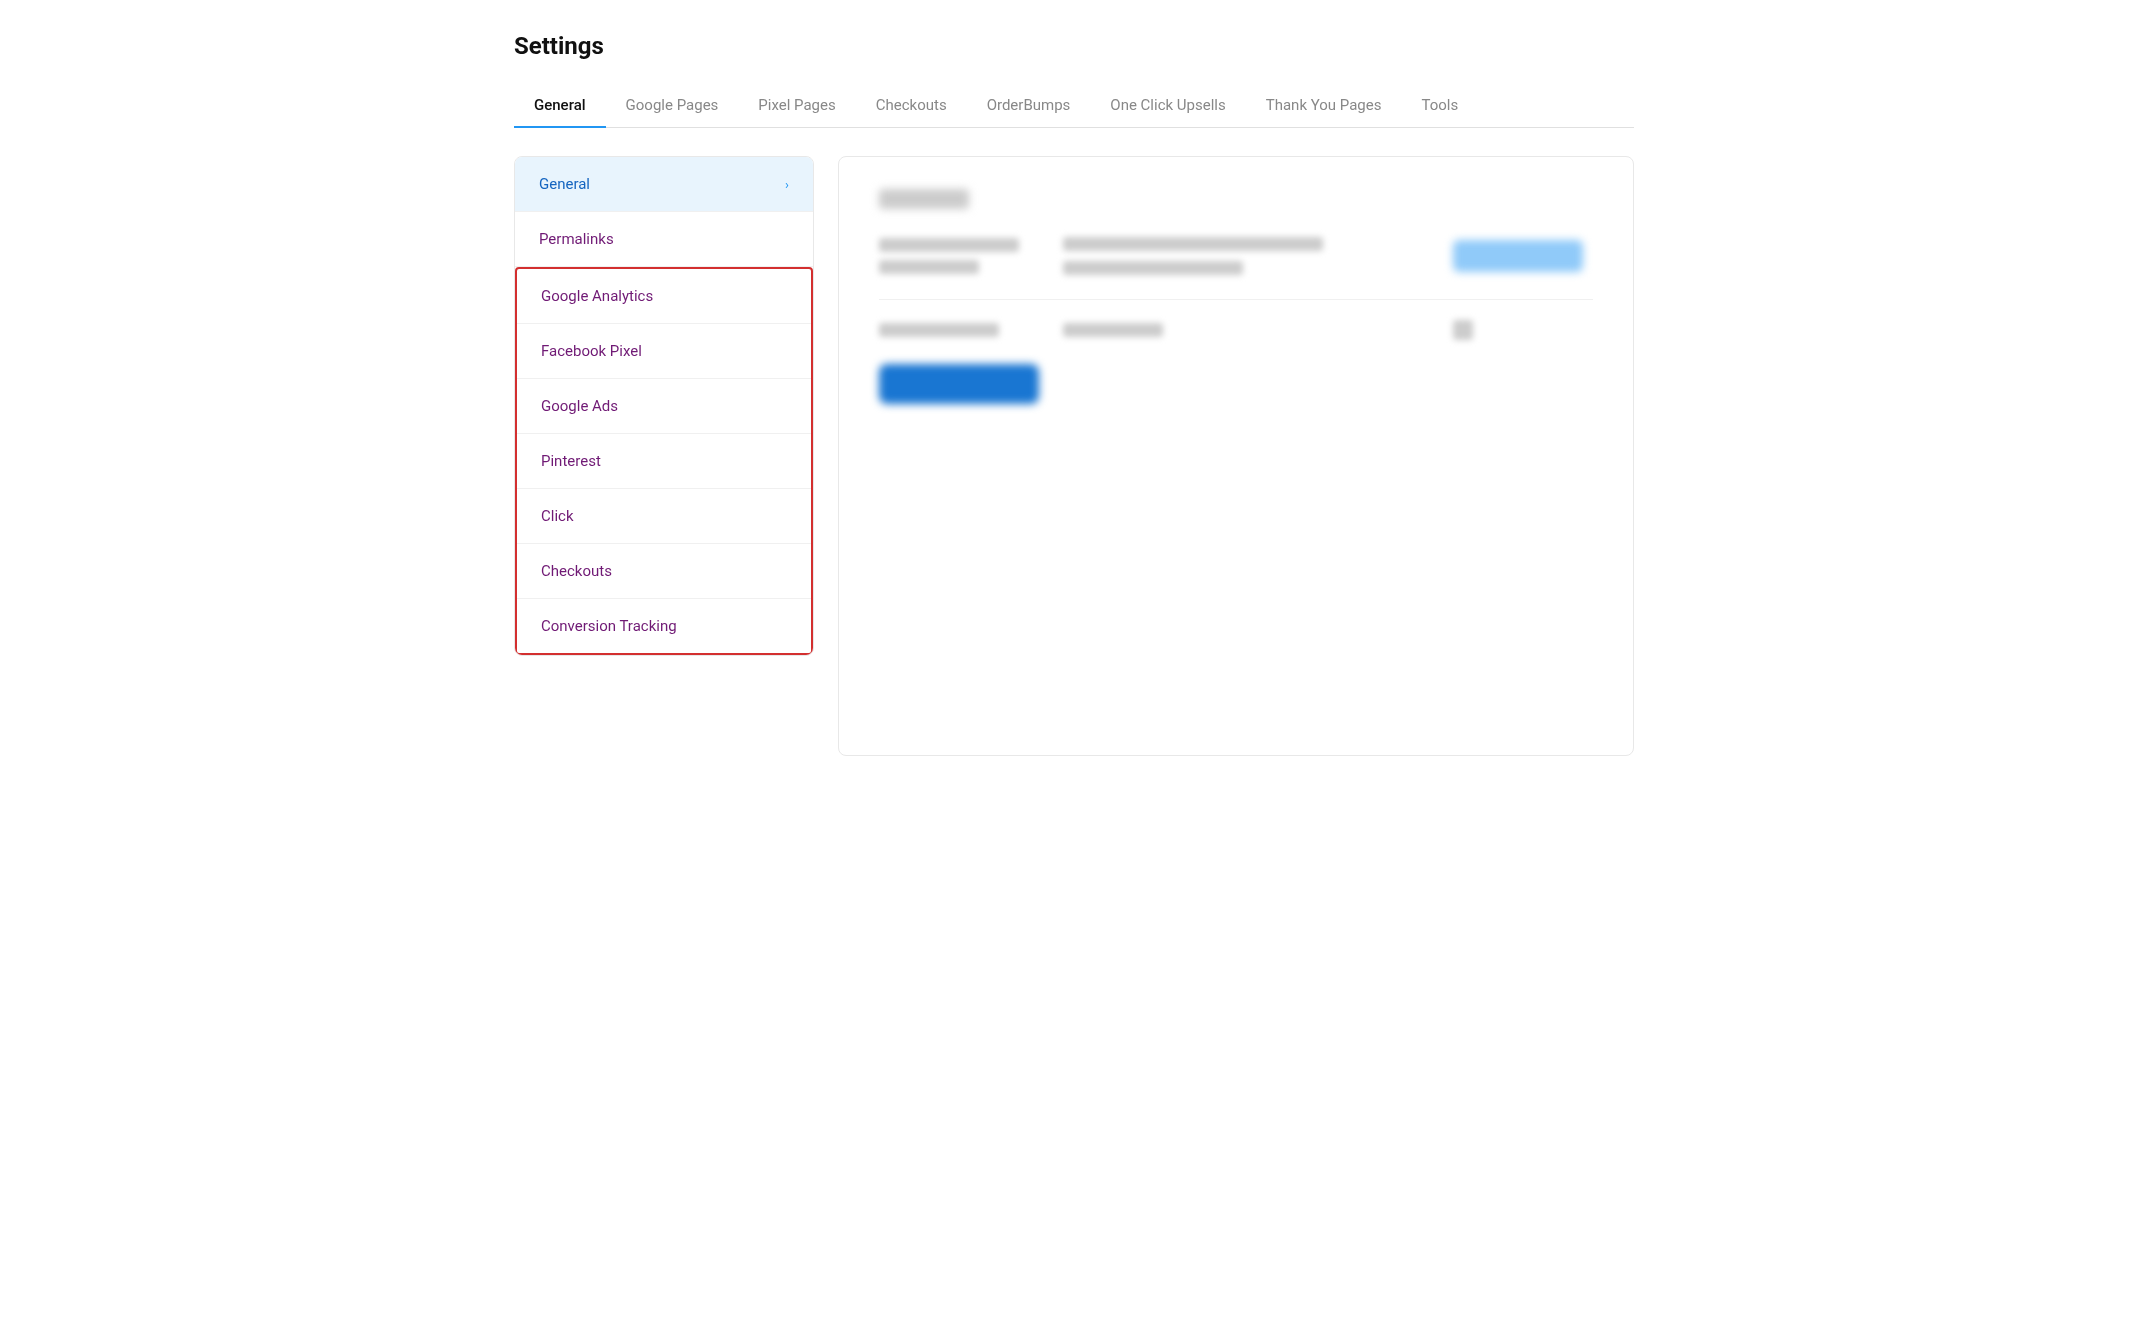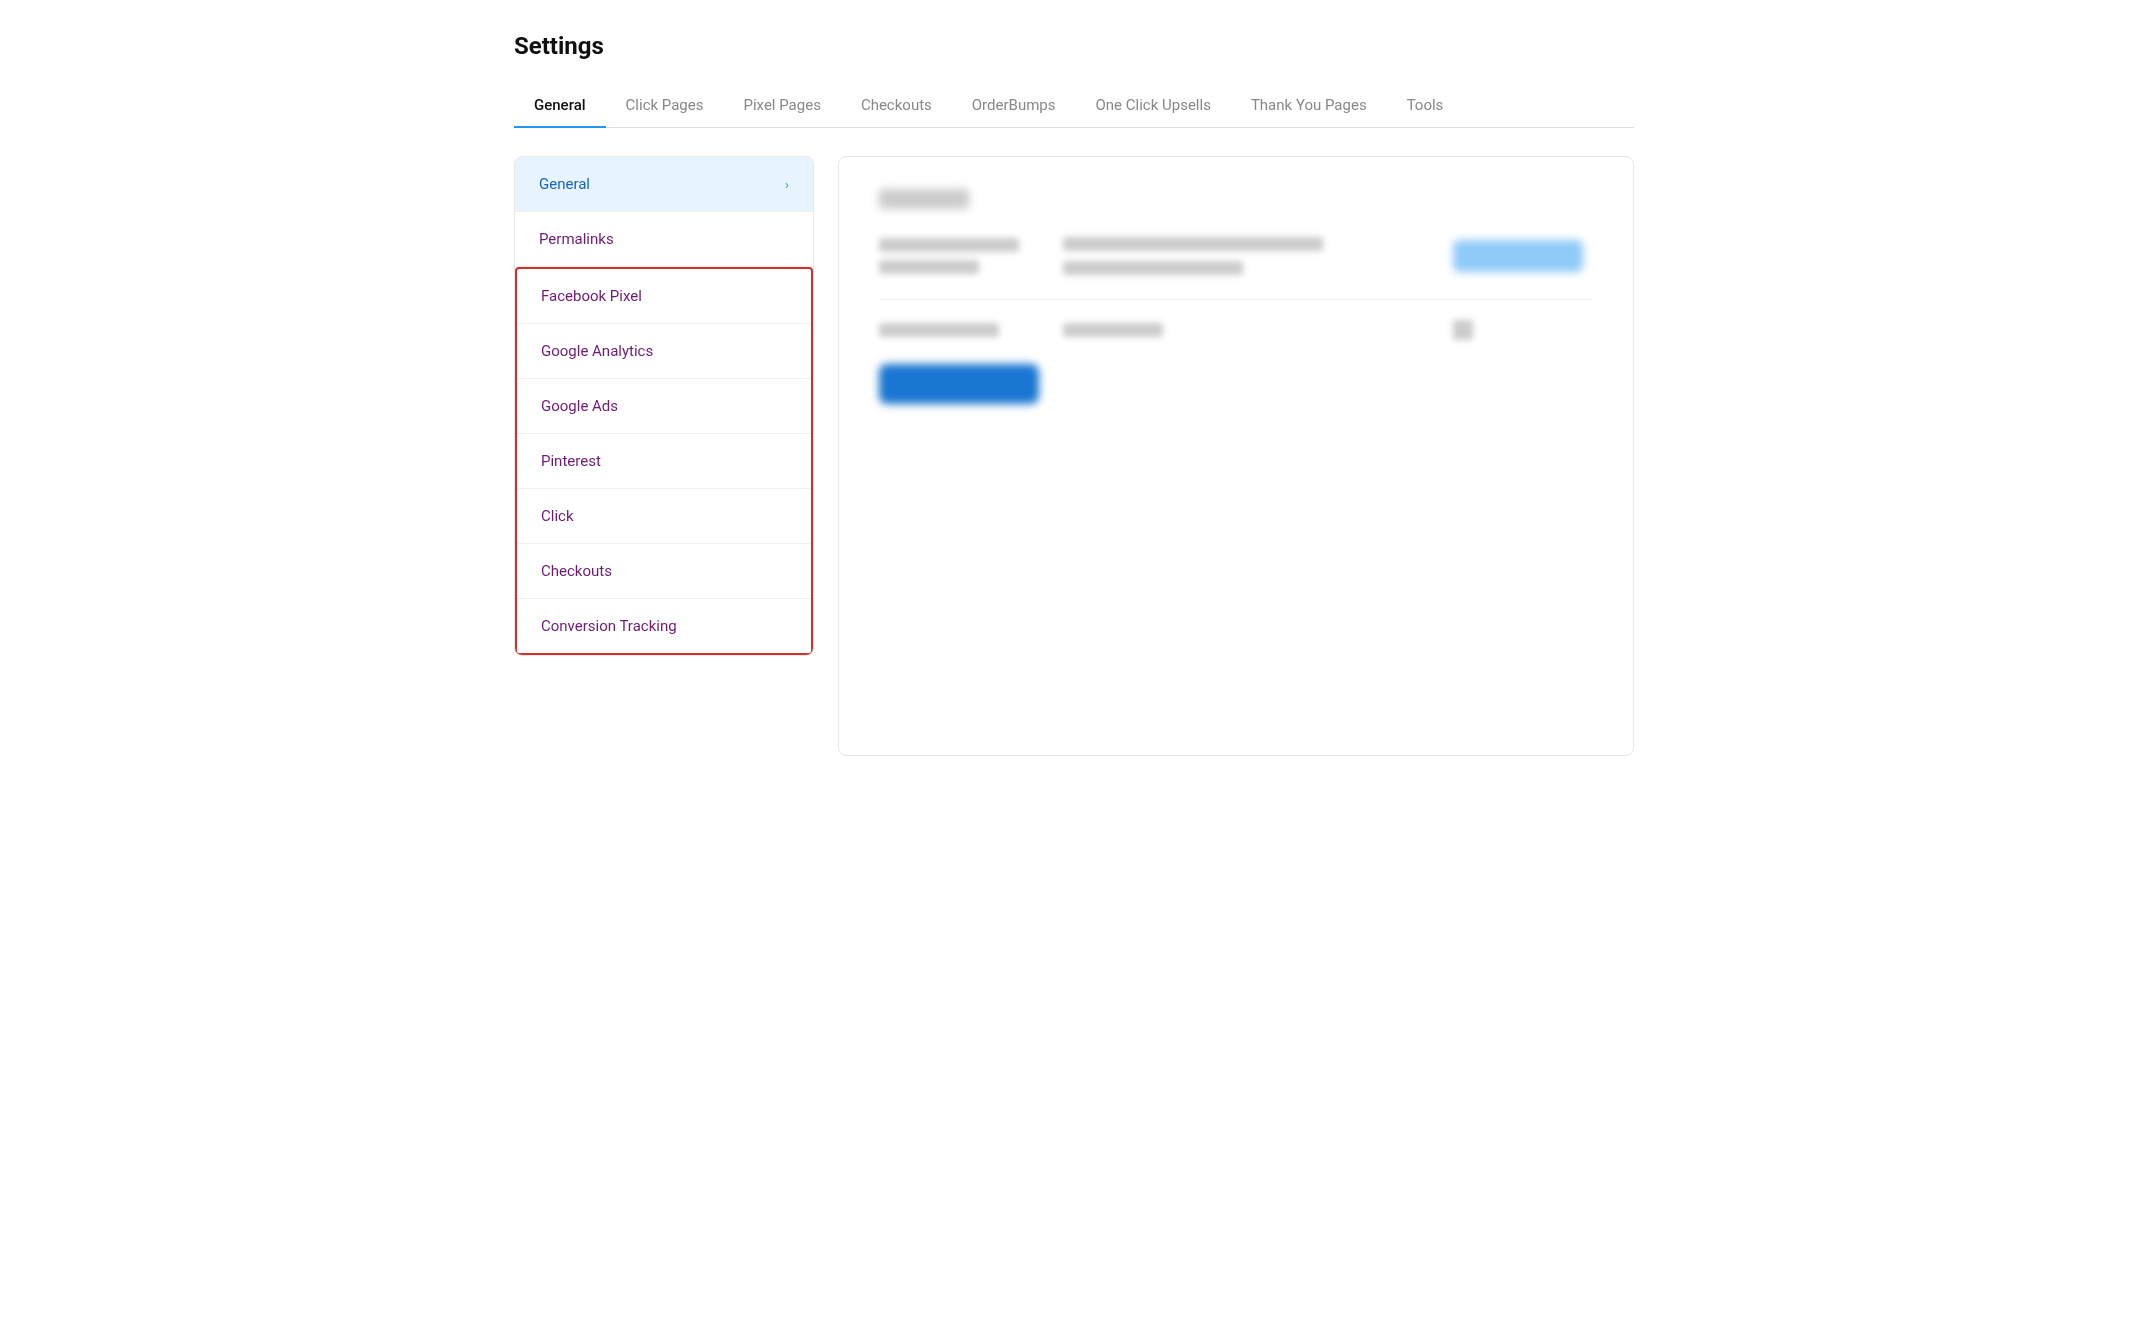--- a/index.html
+++ b/index.html
@@ -195,21 +195,21 @@
   </style>
 </head>
 <body>
 
 <div class="page-wrapper">
 
   <h1 class="page-title">Settings</h1>
 
   <nav class="tabs-bar">
     <div class="tab-item active">General</div>
-    <div class="tab-item">Click Pages</div>
+    <div class="tab-item">Google Pages</div>
     <div class="tab-item">Pixel Pages</div>
     <div class="tab-item">Checkouts</div>
     <div class="tab-item">OrderBumps</div>
     <div class="tab-item">One Click Upsells</div>
     <div class="tab-item">Thank You Pages</div>
     <div class="tab-item">Tools</div>
   </nav>
 
   <div class="content-area">
 
@@ -231,24 +231,24 @@
               <marker id="arrowhead" markerWidth="8" markerHeight="6" refX="0" refY="3" orient="auto">
                 <polygon points="0 0, 8 3, 0 6" fill="#d32f2f"></polygon>
               </marker>
             </defs>
             <line x1="78" y1="20" x2="8" y2="20" stroke="#d32f2f" stroke-width="2.5" marker-end="url(#arrowhead)"></line>
           </svg>
         </div>
 
         <div class="sidebar-group-bordered">
           <div class="sidebar-item">
+            <span>Google Analytics</span>
+          </div>
+          <div class="sidebar-item">
             <span>Facebook Pixel</span>
-          </div>
-          <div class="sidebar-item">
-            <span>Google Analytics</span>
           </div>
           <div class="sidebar-item">
             <span>Google Ads</span>
           </div>
           <div class="sidebar-item">
             <span>Pinterest</span>
           </div>
           <div class="sidebar-item">
             <span>Click</span>
           </div>

